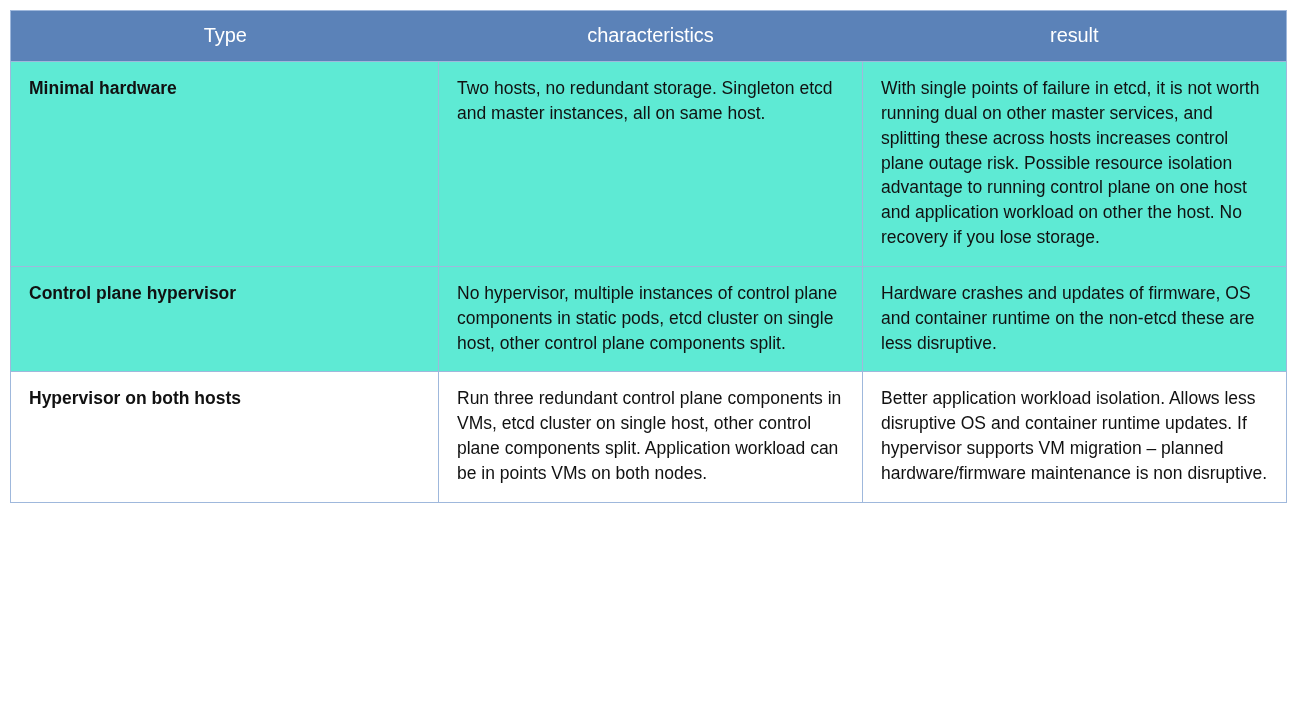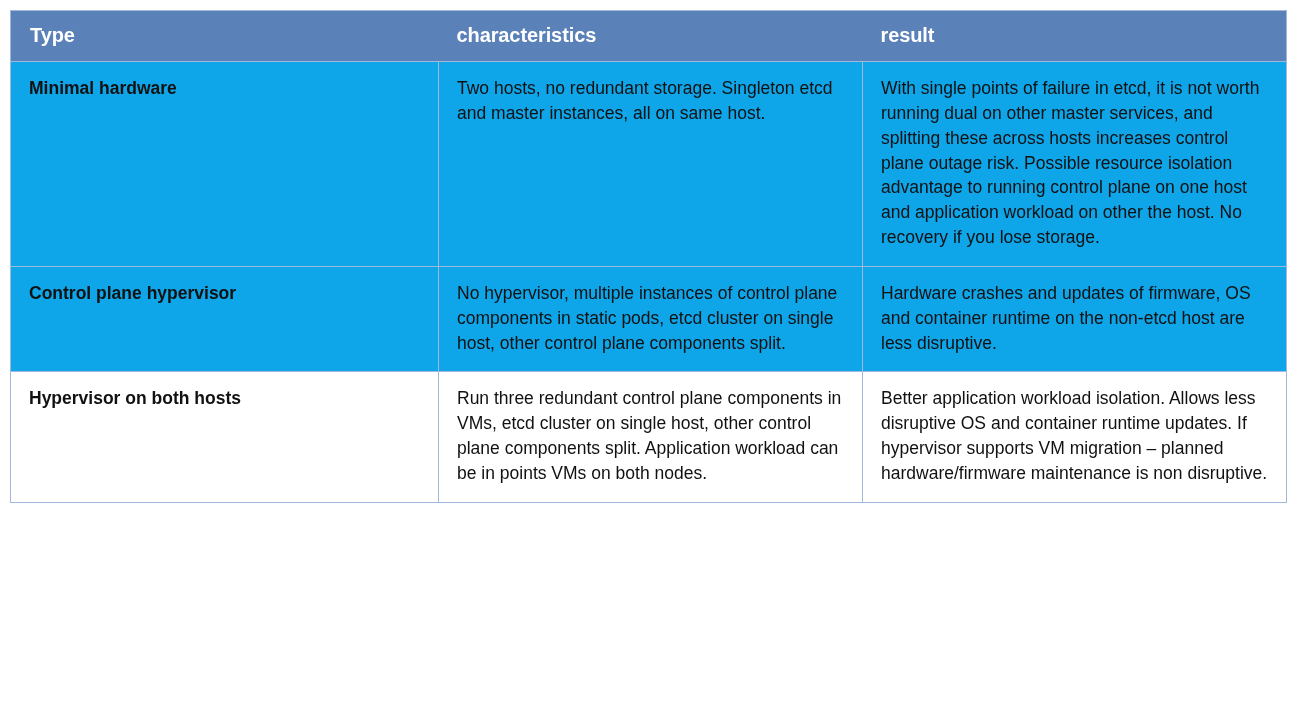--- a/index.html
+++ b/index.html
@@ -32,38 +32,38 @@
     border: 1px solid #9fb8dc;
   }
   table.ha-table col.c-type    { width: 428px; }
   table.ha-table col.c-char    { width: 424px; }
   table.ha-table col.c-result  { width: 424px; }
 
   thead th {
     background: #5b82b8;
     color: #ffffff;
     font-size: 20px;
-    font-weight: bold;
-    text-align: left;
+    font-weight: normal;
+    text-align: center;
     padding: 13px 18px 14px 18px;
     border: none;
     vertical-align: middle;
     letter-spacing: -0.1px;
   }
   thead tr th:first-child { padding-left: 19px; }
 
   tbody td {
     border: 1px solid #9fb8dc;
     padding: 14px 18px 16px 18px;
     font-size: 17.5px;
     line-height: 1.42;
     color: #111111;
     vertical-align: top;
   }
-  tbody tr.shade td { background: #0ea5e9; }
+  tbody tr.shade td { background: #5eead4; }
   tbody tr.plain td { background: #ffffff; }
 
   td.type-cell {
     font-weight: bold;
     white-space: nowrap;
   }
   .cell-text {
     display: block;
     white-space: pre-line;
   }
@@ -99,21 +99,21 @@
           </td>
         </tr>
         <tr class="shade">
           <td class="type-cell">
             <span class="cell-text">Control plane hypervisor</span>
           </td>
           <td>
             <span class="cell-text">No hypervisor, multiple instances of control plane components in static pods, etcd cluster on single host, other control plane components split.</span>
           </td>
           <td>
-            <span class="cell-text">Hardware crashes and updates of firmware, OS and container runtime on the non-etcd host are less disruptive.</span>
+            <span class="cell-text">Hardware crashes and updates of firmware, OS and container runtime on the non-etcd these are less disruptive.</span>
           </td>
         </tr>
         <tr class="plain">
           <td class="type-cell">
             <span class="cell-text">Hypervisor on both hosts</span>
           </td>
           <td>
             <span class="cell-text">Run three redundant control plane components in VMs, etcd cluster on single host, other control plane components split. Application workload can be in points VMs on both nodes.</span>
           </td>
           <td>

